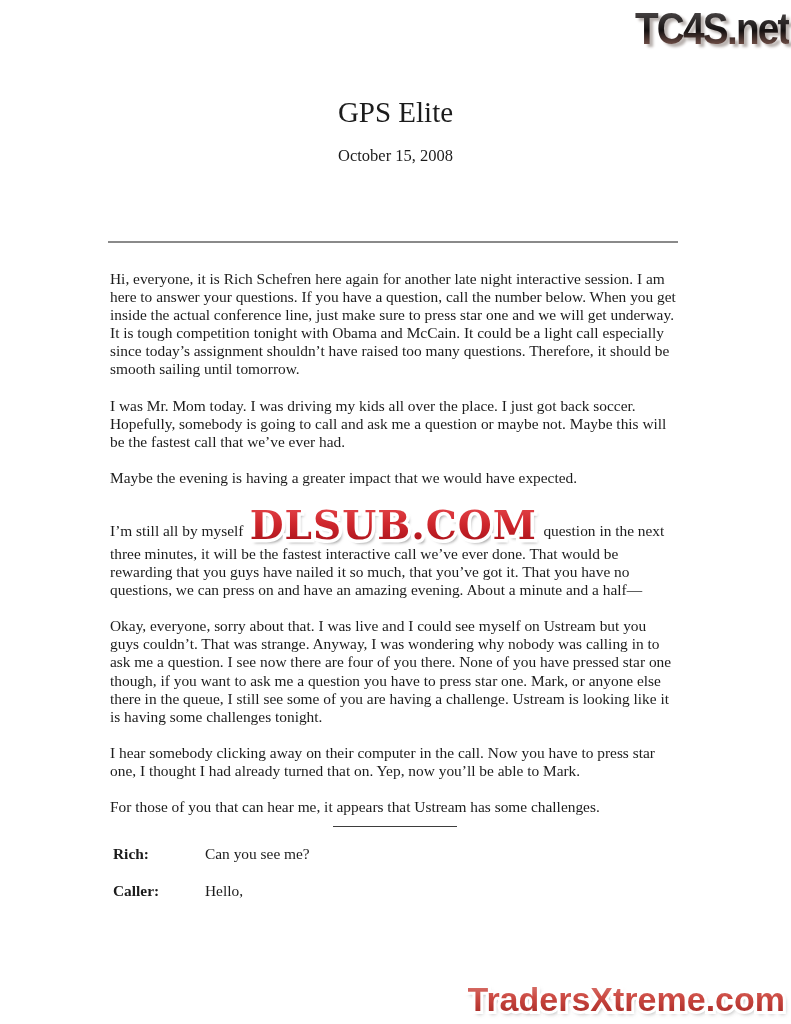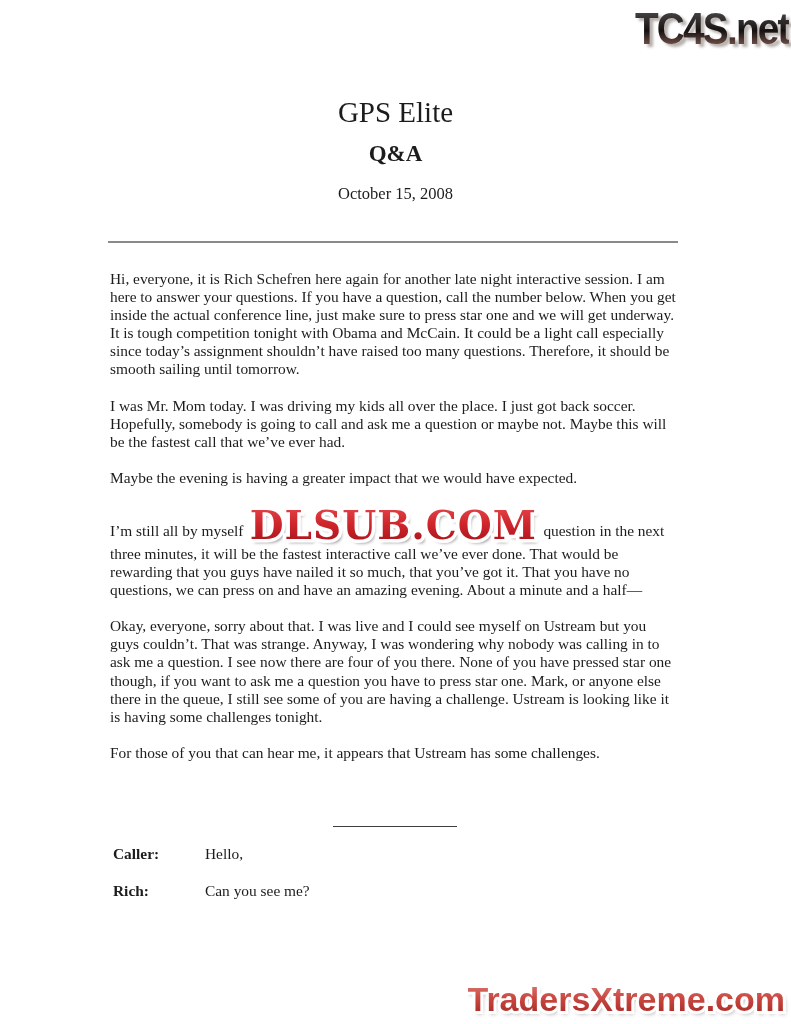--- a/index.html
+++ b/index.html
@@ -115,47 +115,47 @@
 
 <div class="page">
 
   <div class="header-logo">
     <span class="hl hl-shadow">TC4S.net</span>
     <span class="hl hl-fill">TC4S.net</span>
   </div>
 
   <div class="title-block">
     <div class="title-main">GPS Elite</div>
-    <div class="title-sub">Q&amp;A</div>
     <div class="title-date">October 15, 2008</div>
   </div>
 
   <div class="divider"></div>
 
   <div class="content">
     <p>Hi, everyone, it is Rich Schefren here again for another late night interactive session. I am here to answer your questions. If you have a question, call the number below. When you get inside the actual conference line, just make sure to press star one and we will get underway. It is tough competition tonight with Obama and McCain. It could be a light call especially since today’s assignment shouldn’t have raised too many questions. Therefore, it should be smooth sailing until tomorrow.</p>
     <p>I was Mr. Mom today. I was driving my kids all over the place. I just got back soccer. Hopefully, somebody is going to call and ask me a question or maybe not. Maybe this will be the fastest call that we’ve ever had.</p>
     <p>Maybe the evening is having a greater impact that we would have expected.</p>
     <p>
       <span class="p4-line1"><span>I’m still all by myself</span><span class="wm-wrap"><span class="wm wm-stroke">DLSUB.COM</span><span class="wm wm-fill">DLSUB.COM</span></span><span>question in the next</span></span>
       <span>three minutes, it will be the fastest interactive call we’ve ever done. That would be rewarding that you guys have nailed it so much, that you’ve got it. That you have no questions, we can press on and have an amazing evening. About a minute and a half—</span>
     </p>
     <p>Okay, everyone, sorry about that. I was live and I could see myself on Ustream but you guys couldn’t. That was strange. Anyway, I was wondering why nobody was calling in to ask me a question. I see now there are four of you there. None of you have pressed star one though, if you want to ask me a question you have to press star one. Mark, or anyone else there in the queue, I still see some of you are having a challenge. Ustream is looking like it is having some challenges tonight.</p>
+    <p>I hear somebody clicking away on their computer in the call. Now you have to press star one, I thought I had already turned that on. Yep, now you’ll be able to Mark.</p>
     <p>For those of you that can hear me, it appears that Ustream has some challenges.</p>
   </div>
 
   <div class="dialogue">
     <div class="short-divider"></div>
     <div class="dia-row">
+      <span class="speaker">Rich:</span>
+      <span class="line">Can you see me?</span>
+    </div>
+    <div class="dia-row">
       <span class="speaker">Caller:</span>
       <span class="line">Hello,</span>
-    </div>
-    <div class="dia-row">
-      <span class="speaker">Rich:</span>
-      <span class="line">Can you see me?</span>
     </div>
   </div>
 
   <div class="footer-logo">
     <span class="fl fl-stroke">TradersXtreme.com</span>
     <span class="fl fl-fill">TradersXtreme.com</span>
   </div>
 
 </div>
 

